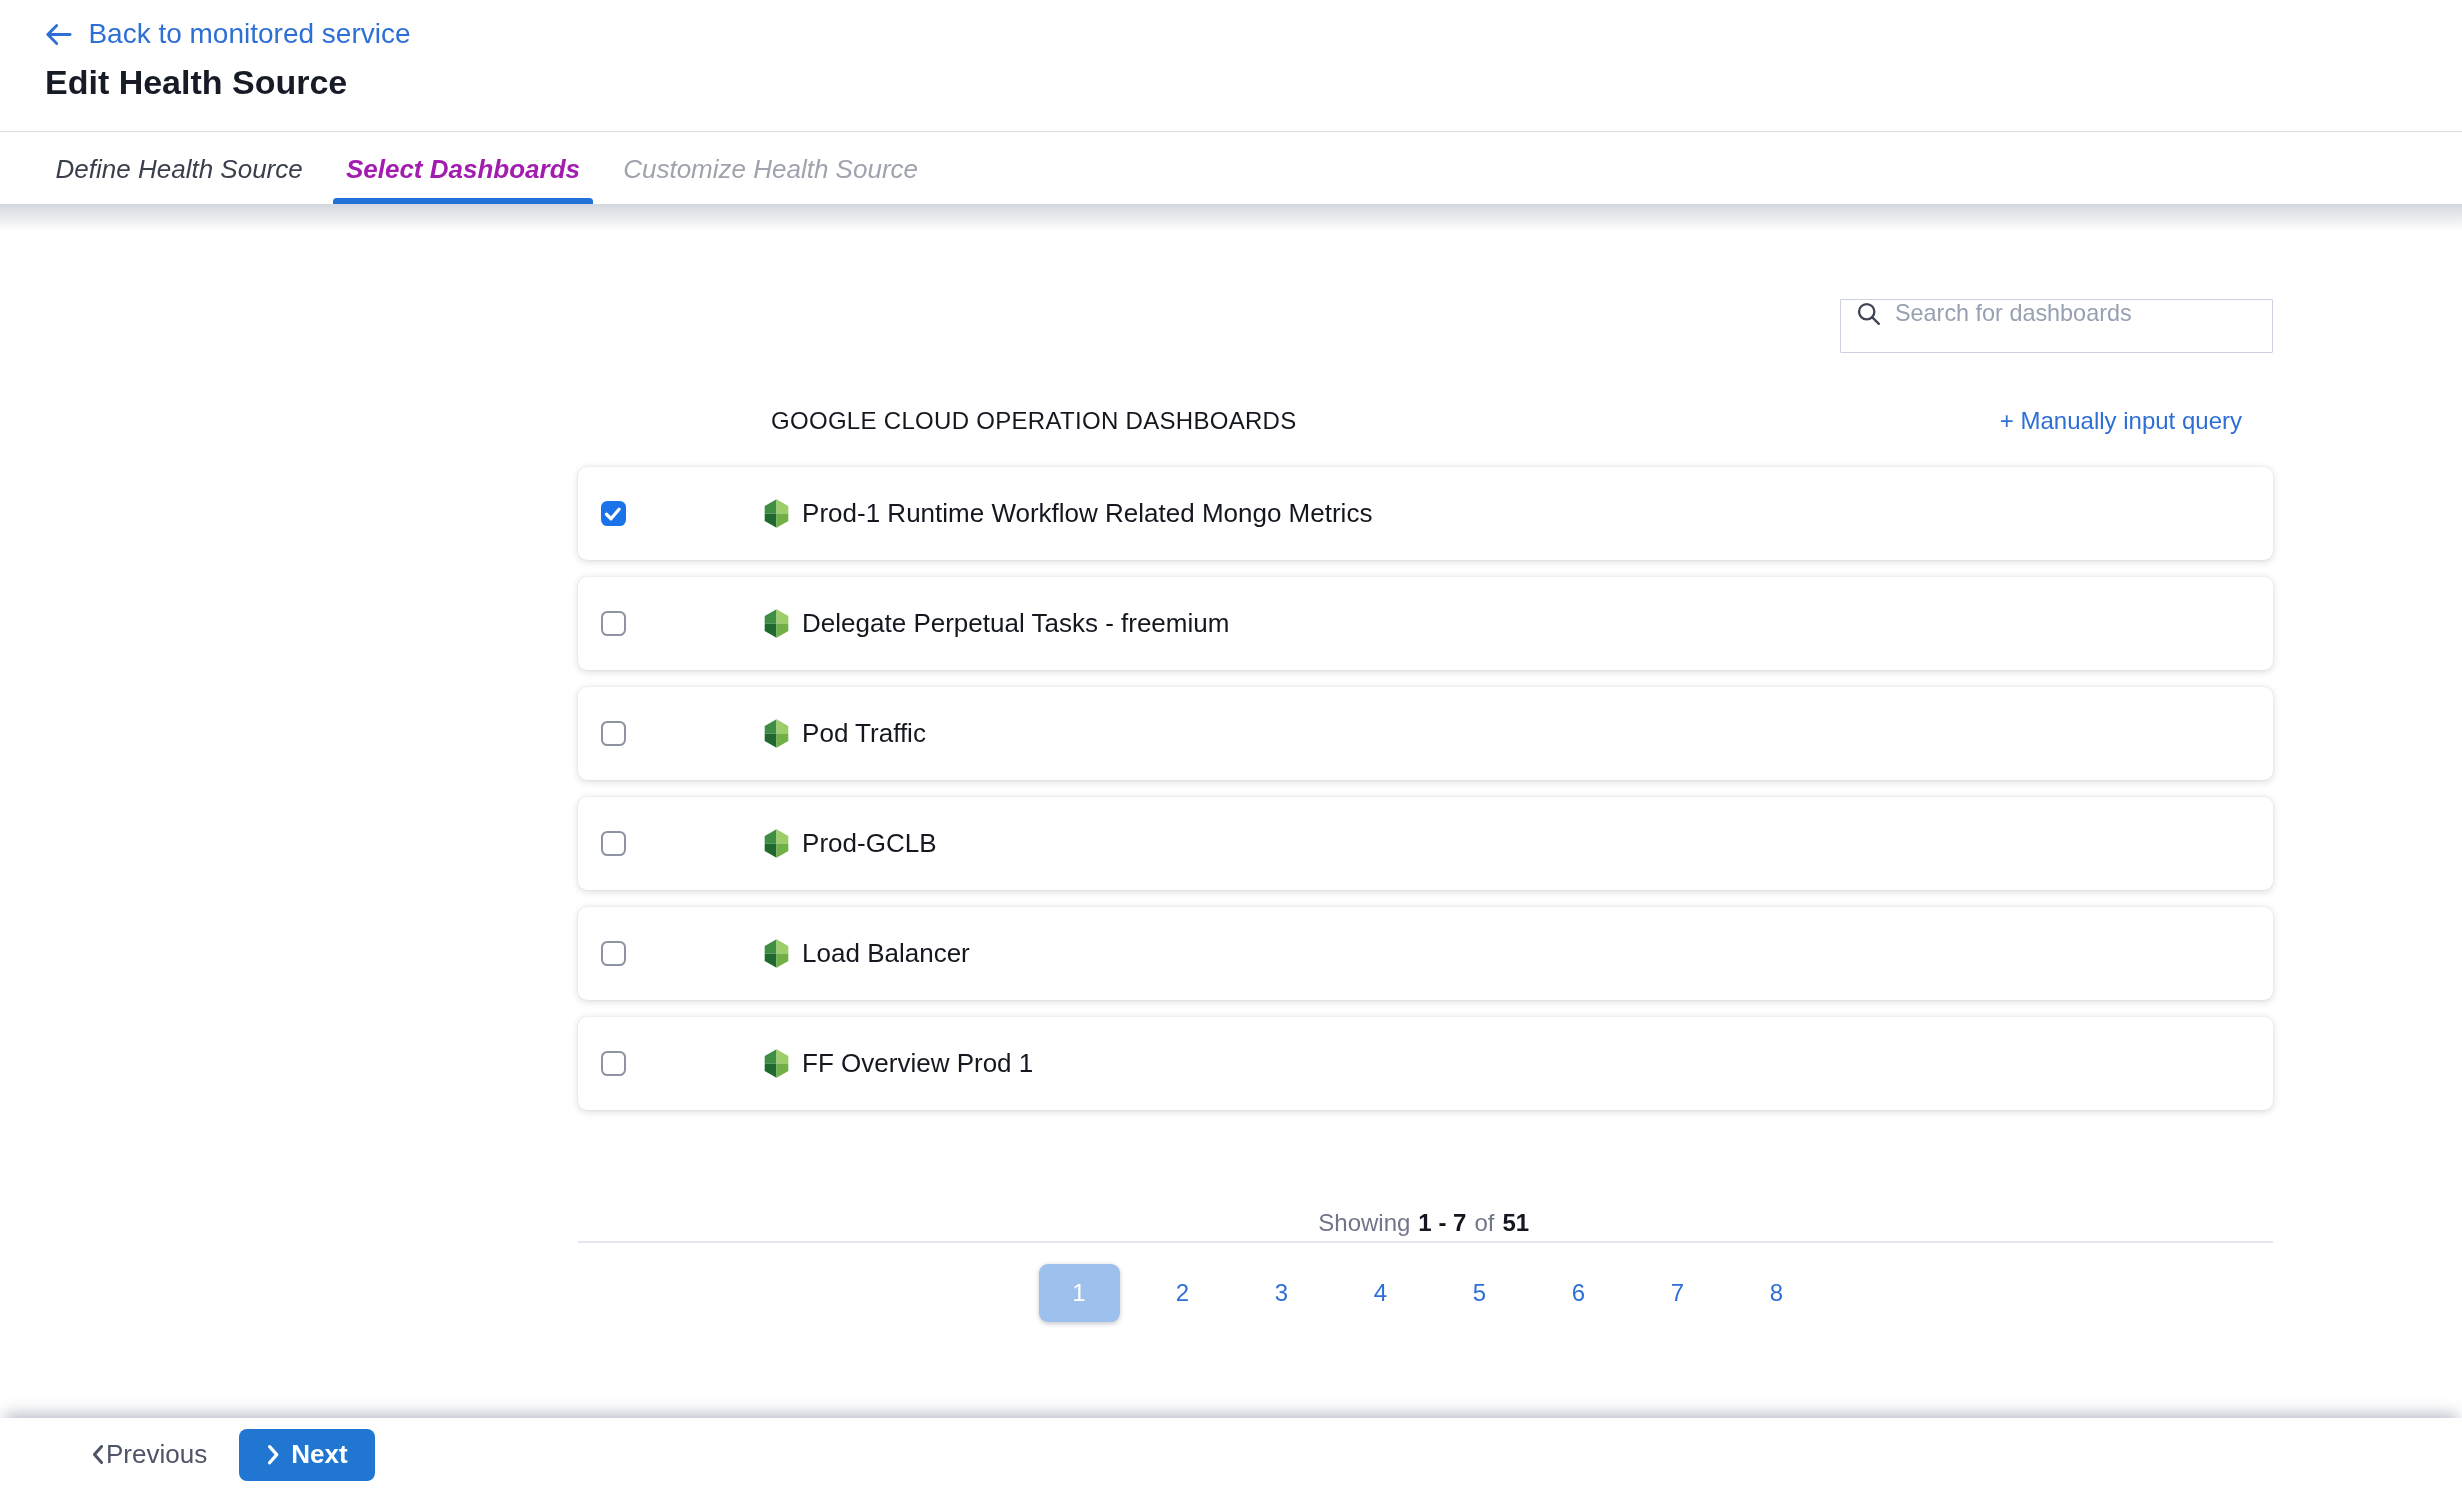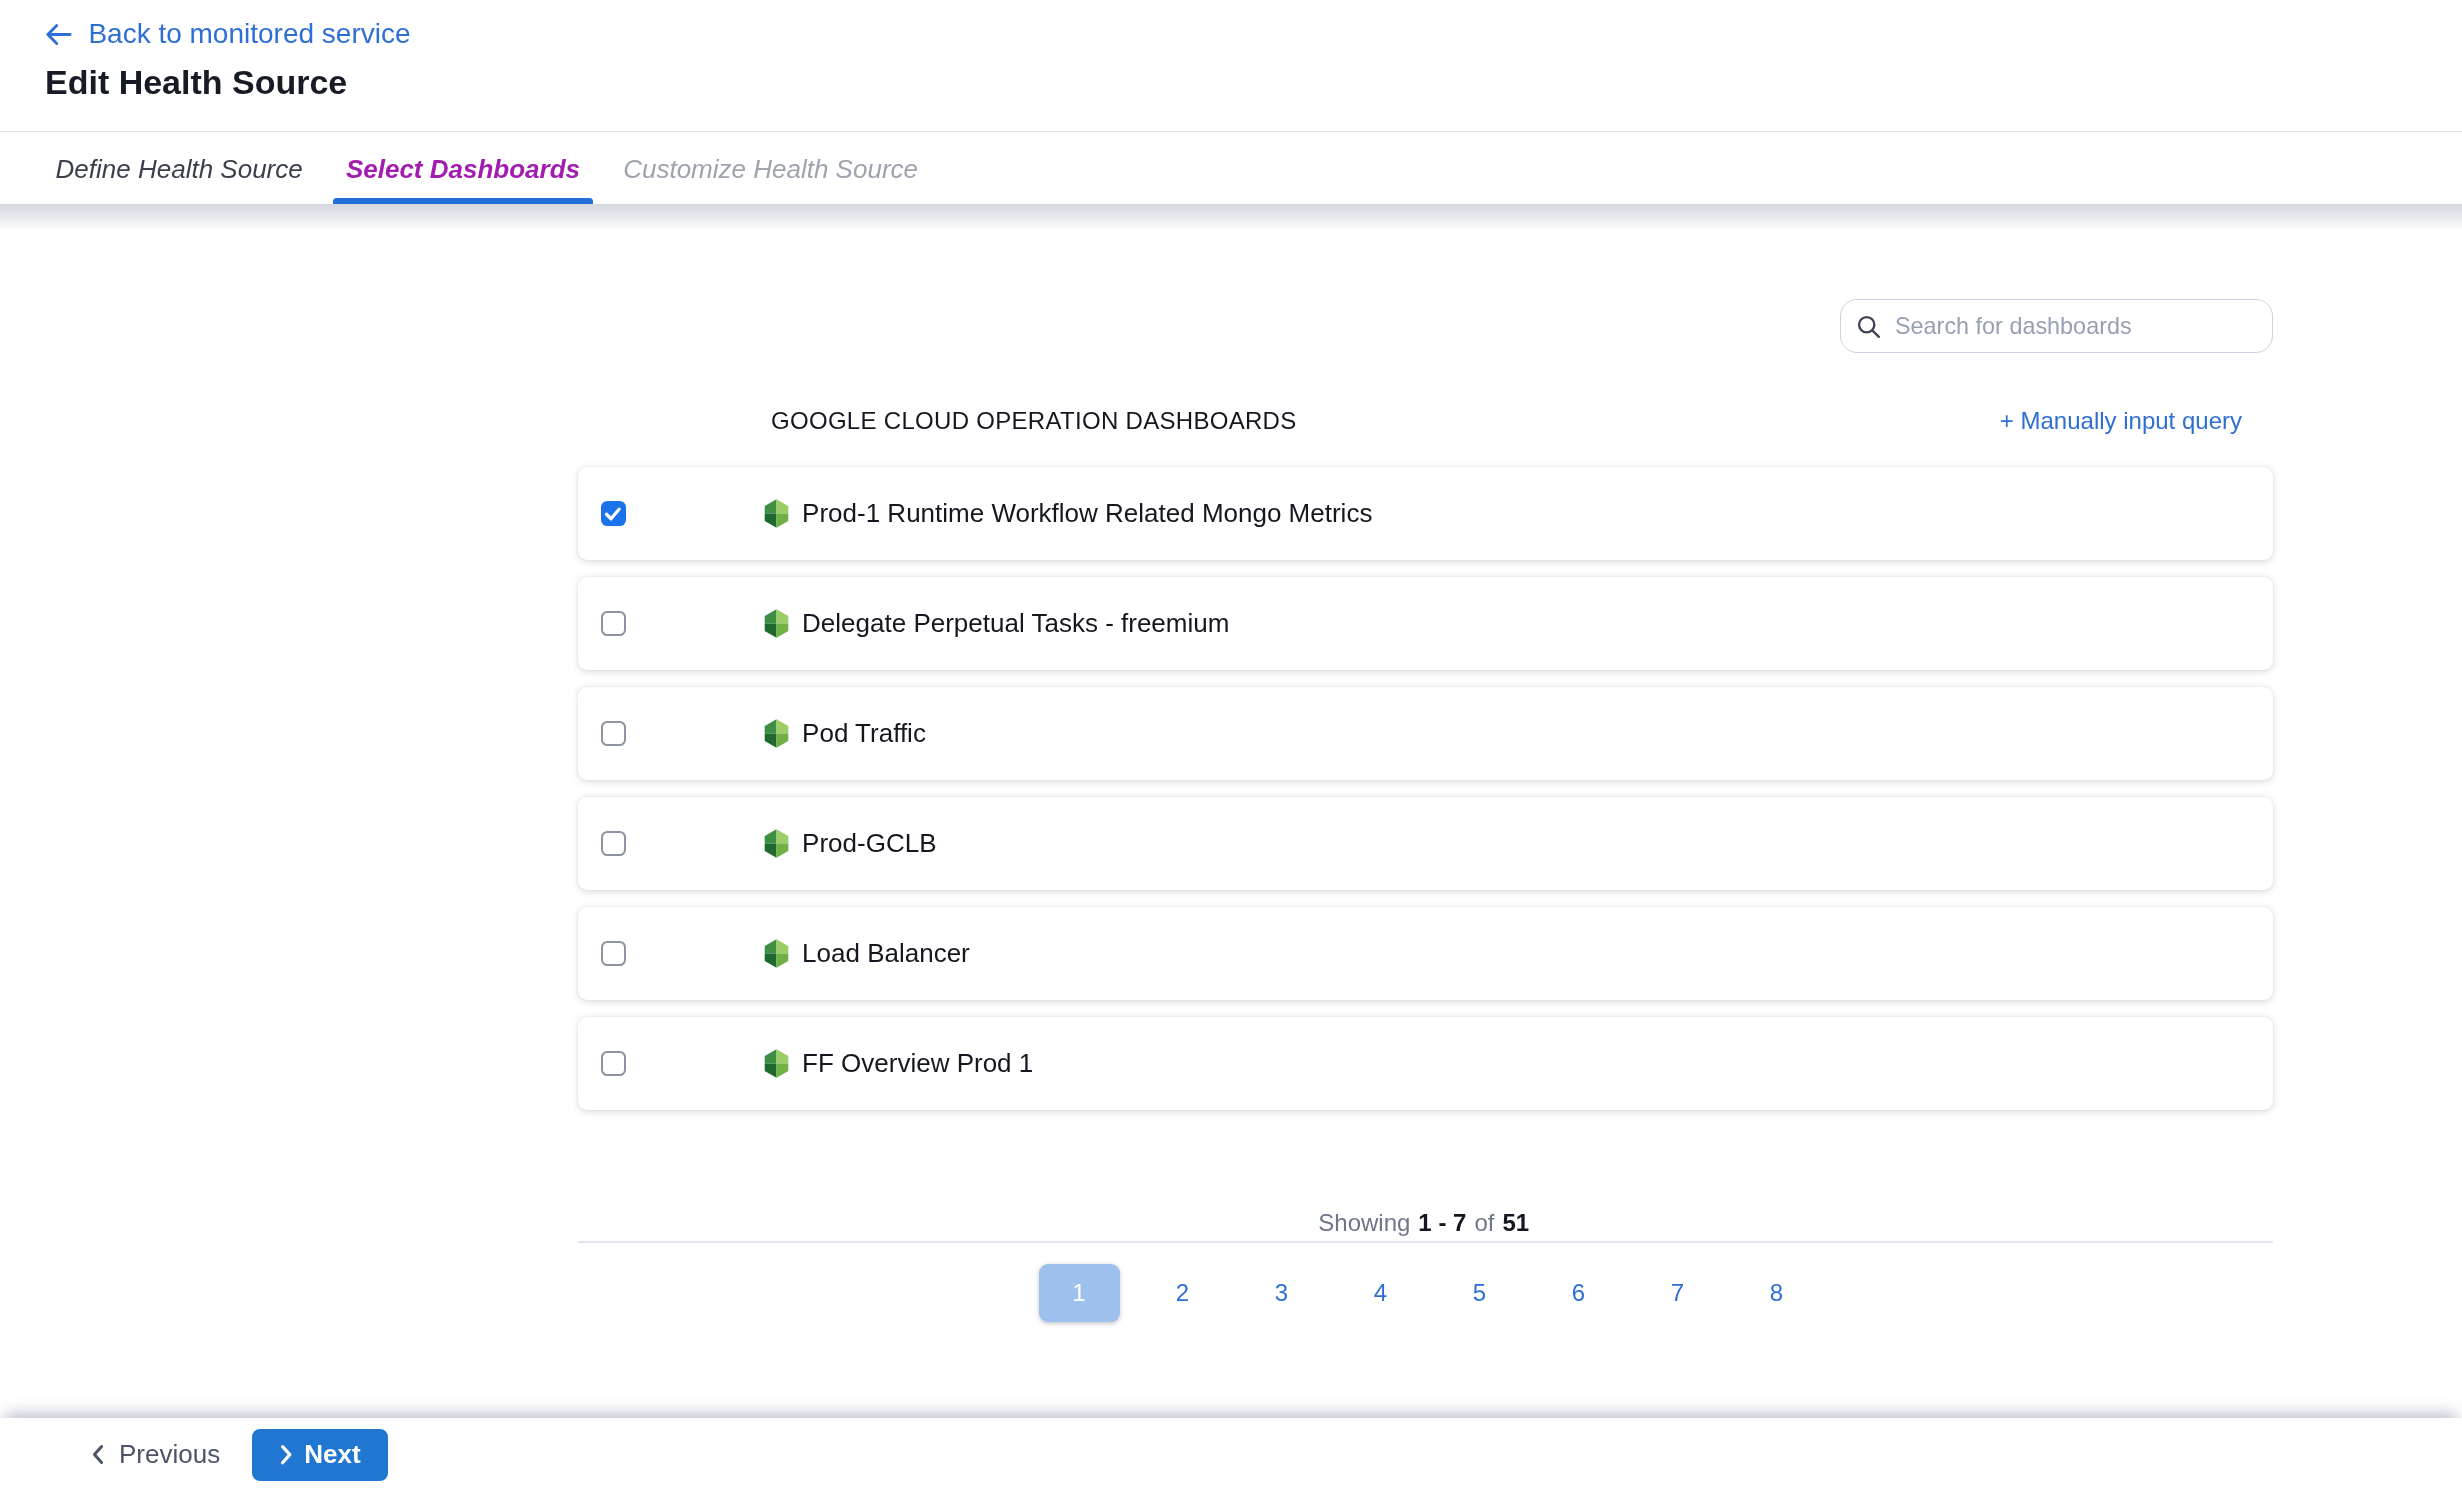--- a/index.html
+++ b/index.html
@@ -22,22 +22,22 @@
             background:linear-gradient(to bottom, rgba(115,122,150,0.30), rgba(115,122,150,0)); }
   .tab { display:flex; align-items:center; padding:0 12.6px; font-size:26px; color:#3a3f4c; font-weight:500;
          position:relative; cursor:pointer; white-space:nowrap; }
   .tab.active { font-weight:700; color:#a21caf; }
   .tab.active::after { content:""; position:absolute; left:0; right:0; bottom:0; height:6.3px;
          background:var(--underline-blue); border-radius:3.6px 3.6px 0 0; }
   .tab.disabled { color:#9fa3ae; font-weight:400; cursor:default; }
 
   
   .search-box { position:absolute; left:1840px; top:299px; width:433px; height:54px;
-                border:1.8px solid #ccd2df; border-radius:17px; background:#fff;
-                display:flex; align-items:center; padding:0 14.4px; gap:12.6px; }
+                border:1.8px solid #ccd2df; border-radius:1px; background:#fff;
+                display:flex; align-items:flex-start; padding:0 14.4px; gap:12.6px; }
   .search-box input { border:none; outline:none; flex:1; font-size:23.4px; color:#2b2f3a;
                 font-family:"Liberation Sans", sans-serif; background:transparent; }
   .search-box input::placeholder { color:#97a0b2; }
 
   
   .section-row { position:absolute; left:763px; right:189px; top:403px; height:36px;
                  display:flex; justify-content:space-between; align-items:center; }
   .section-title { font-size:24px; font-weight:400; color:#14171f; letter-spacing:0.3px;margin-left:8px; }
   .manual-query { font-size:24px; color:var(--link-blue); cursor:pointer; margin-right:31px; text-decoration:none; }
 
@@ -62,21 +62,21 @@
   .showing b { color:#14171f; font-weight:700; }
   .page-num { width:72px; text-align:center; font-size:24px; color:var(--link-blue); cursor:pointer; }
   .page-num.active { width:81px; height:58px; border-radius:9px; background:var(--active-page-bg);
                 color:#fff; display:flex; align-items:center; justify-content:center;
                 box-shadow:0 1.8px 4.5px rgba(35,45,75,0.25); }
 
   
   .footer-bar { position:absolute; left:0; right:0; top:1418px; height:73px; background:#fff;
                 box-shadow:0 -9px 14.4px -5.4px rgba(100,108,138,0.45);
                 display:flex; align-items:center; }
-  .prev-btn { margin-left:90px; display:flex; align-items:center; gap:13px;
+  .prev-btn { margin-left:90px; display:flex; align-items:center; gap:0;
               font-size:26px; font-weight:500; color:#4e5468; background:none; border:none;
               font-family:"Liberation Sans", sans-serif; cursor:pointer;justify-content:space-between; }
   .next-btn { margin-left:32px; height:52px; padding:0 27px; border:none; border-radius:8px;
               background:var(--button-blue); color:#fff; font-size:26px; font-weight:700;
               font-family:"Liberation Sans", sans-serif; display:flex; align-items:center; gap:10.8px; cursor:pointer; }
 </style>
 </head>
 <body>
 
 <div class="page">

